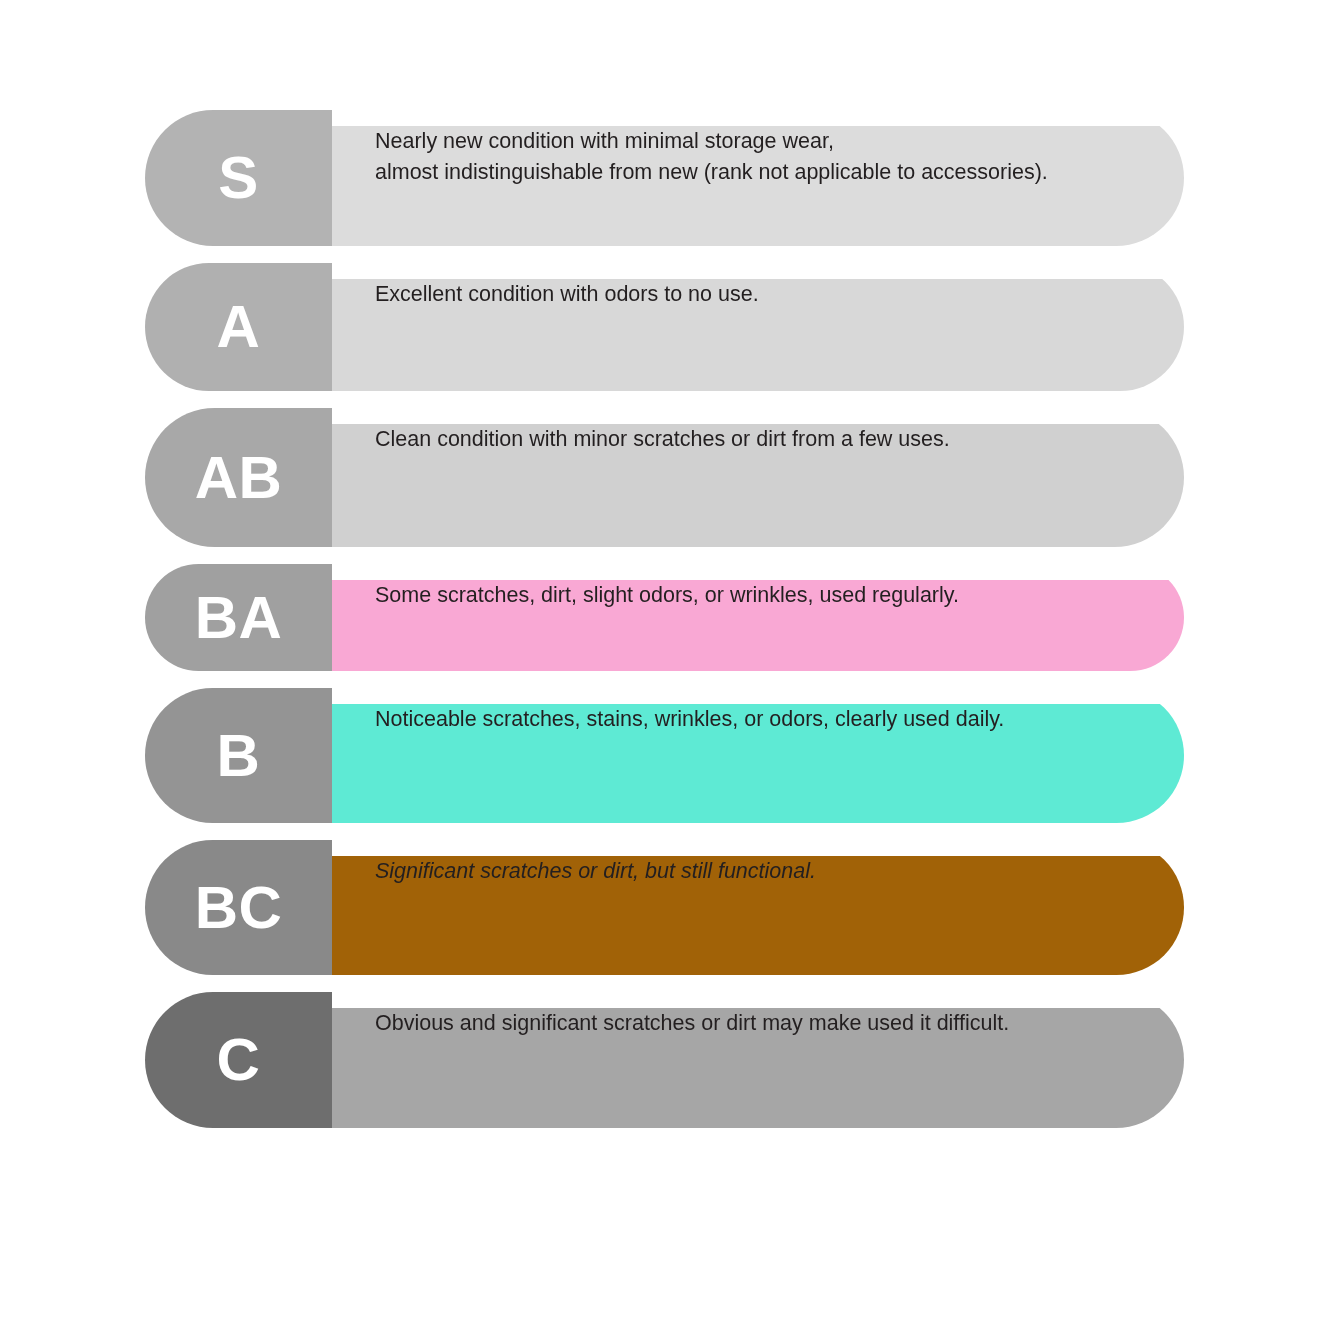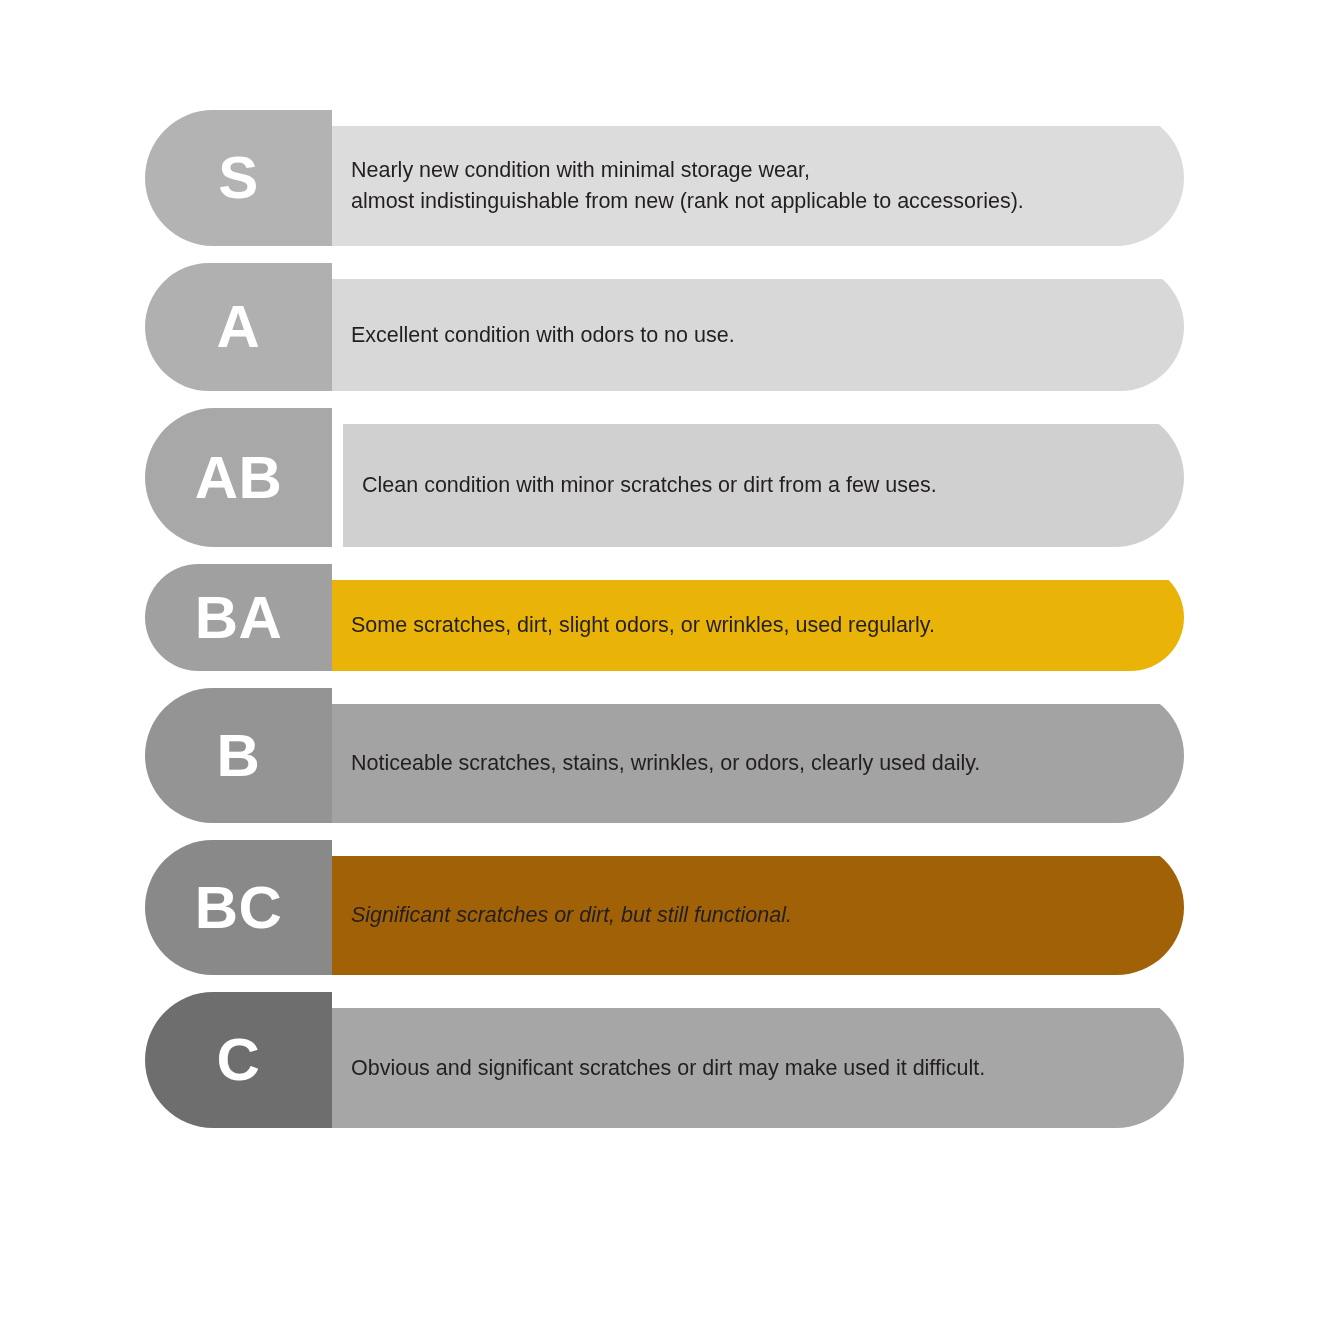--- a/index.html
+++ b/index.html
@@ -39,36 +39,36 @@
     letter-spacing: 0.5px;
     box-sizing: border-box;
   }
   .grade-badge span {
     display: block;
     line-height: 1;
   }
   .grade-desc {
     flex: 1 1 auto;
     display: flex;
-    align-items: center;
+    align-items: flex-start;
     box-sizing: border-box;
-    padding-left: 19px;
+    padding-left: 43px;
     padding-right: 30px;
     color: #231f20;
     font-size: 21.5px;
     line-height: 1.42;
     margin-top: 16px;
   }
   .grade-desc span {
     display: block;
   }
   
   .row-s   { height: 136px; }
   .row-a   { height: 128px; }
-  .row-ab  { height: 139px; gap: 11px; }
+  .row-ab  { height: 139px; }
   .row-ba  { height: 107px; }
   .row-b   { height: 135px; }
   .row-bc  { height: 135px; }
   .row-c   { height: 136px; }
 
   .badge-size-1 { font-size: 60px; }
   .badge-size-2 { font-size: 60px; }
 </style>
 </head>
 <body>
@@ -100,30 +100,30 @@
     </div>
     <div class="grade-desc" style="background: rgb(208, 208, 208);">
       <span>Clean condition with minor scratches or dirt from a few uses.</span>
     </div>
   </div>
 
   <div class="grade-row row-ba">
     <div class="grade-badge badge-size-2" style="background: rgb(160, 160, 160);">
       <span>BA</span>
     </div>
-    <div class="grade-desc" style="background: #eab308;">
+    <div class="grade-desc" style="background: #f9a8d4;">
       <span>Some scratches, dirt, slight odors, or wrinkles, used regularly.</span>
     </div>
   </div>
 
   <div class="grade-row row-b">
     <div class="grade-badge badge-size-1" style="background: rgb(148, 148, 148);">
       <span>B</span>
     </div>
-    <div class="grade-desc" style="background: #a3a3a3;">
+    <div class="grade-desc" style="background: #5eead4;">
       <span>Noticeable scratches, stains, wrinkles, or odors, clearly used daily.</span>
     </div>
   </div>
 
   <div class="grade-row row-bc">
     <div class="grade-badge badge-size-2" style="background: rgb(137, 137, 137);">
       <span>BC</span>
     </div>
     <div class="grade-desc" style="background: #a16207; font-style: italic;">
       <span>Significant scratches or dirt, but still functional.</span>

